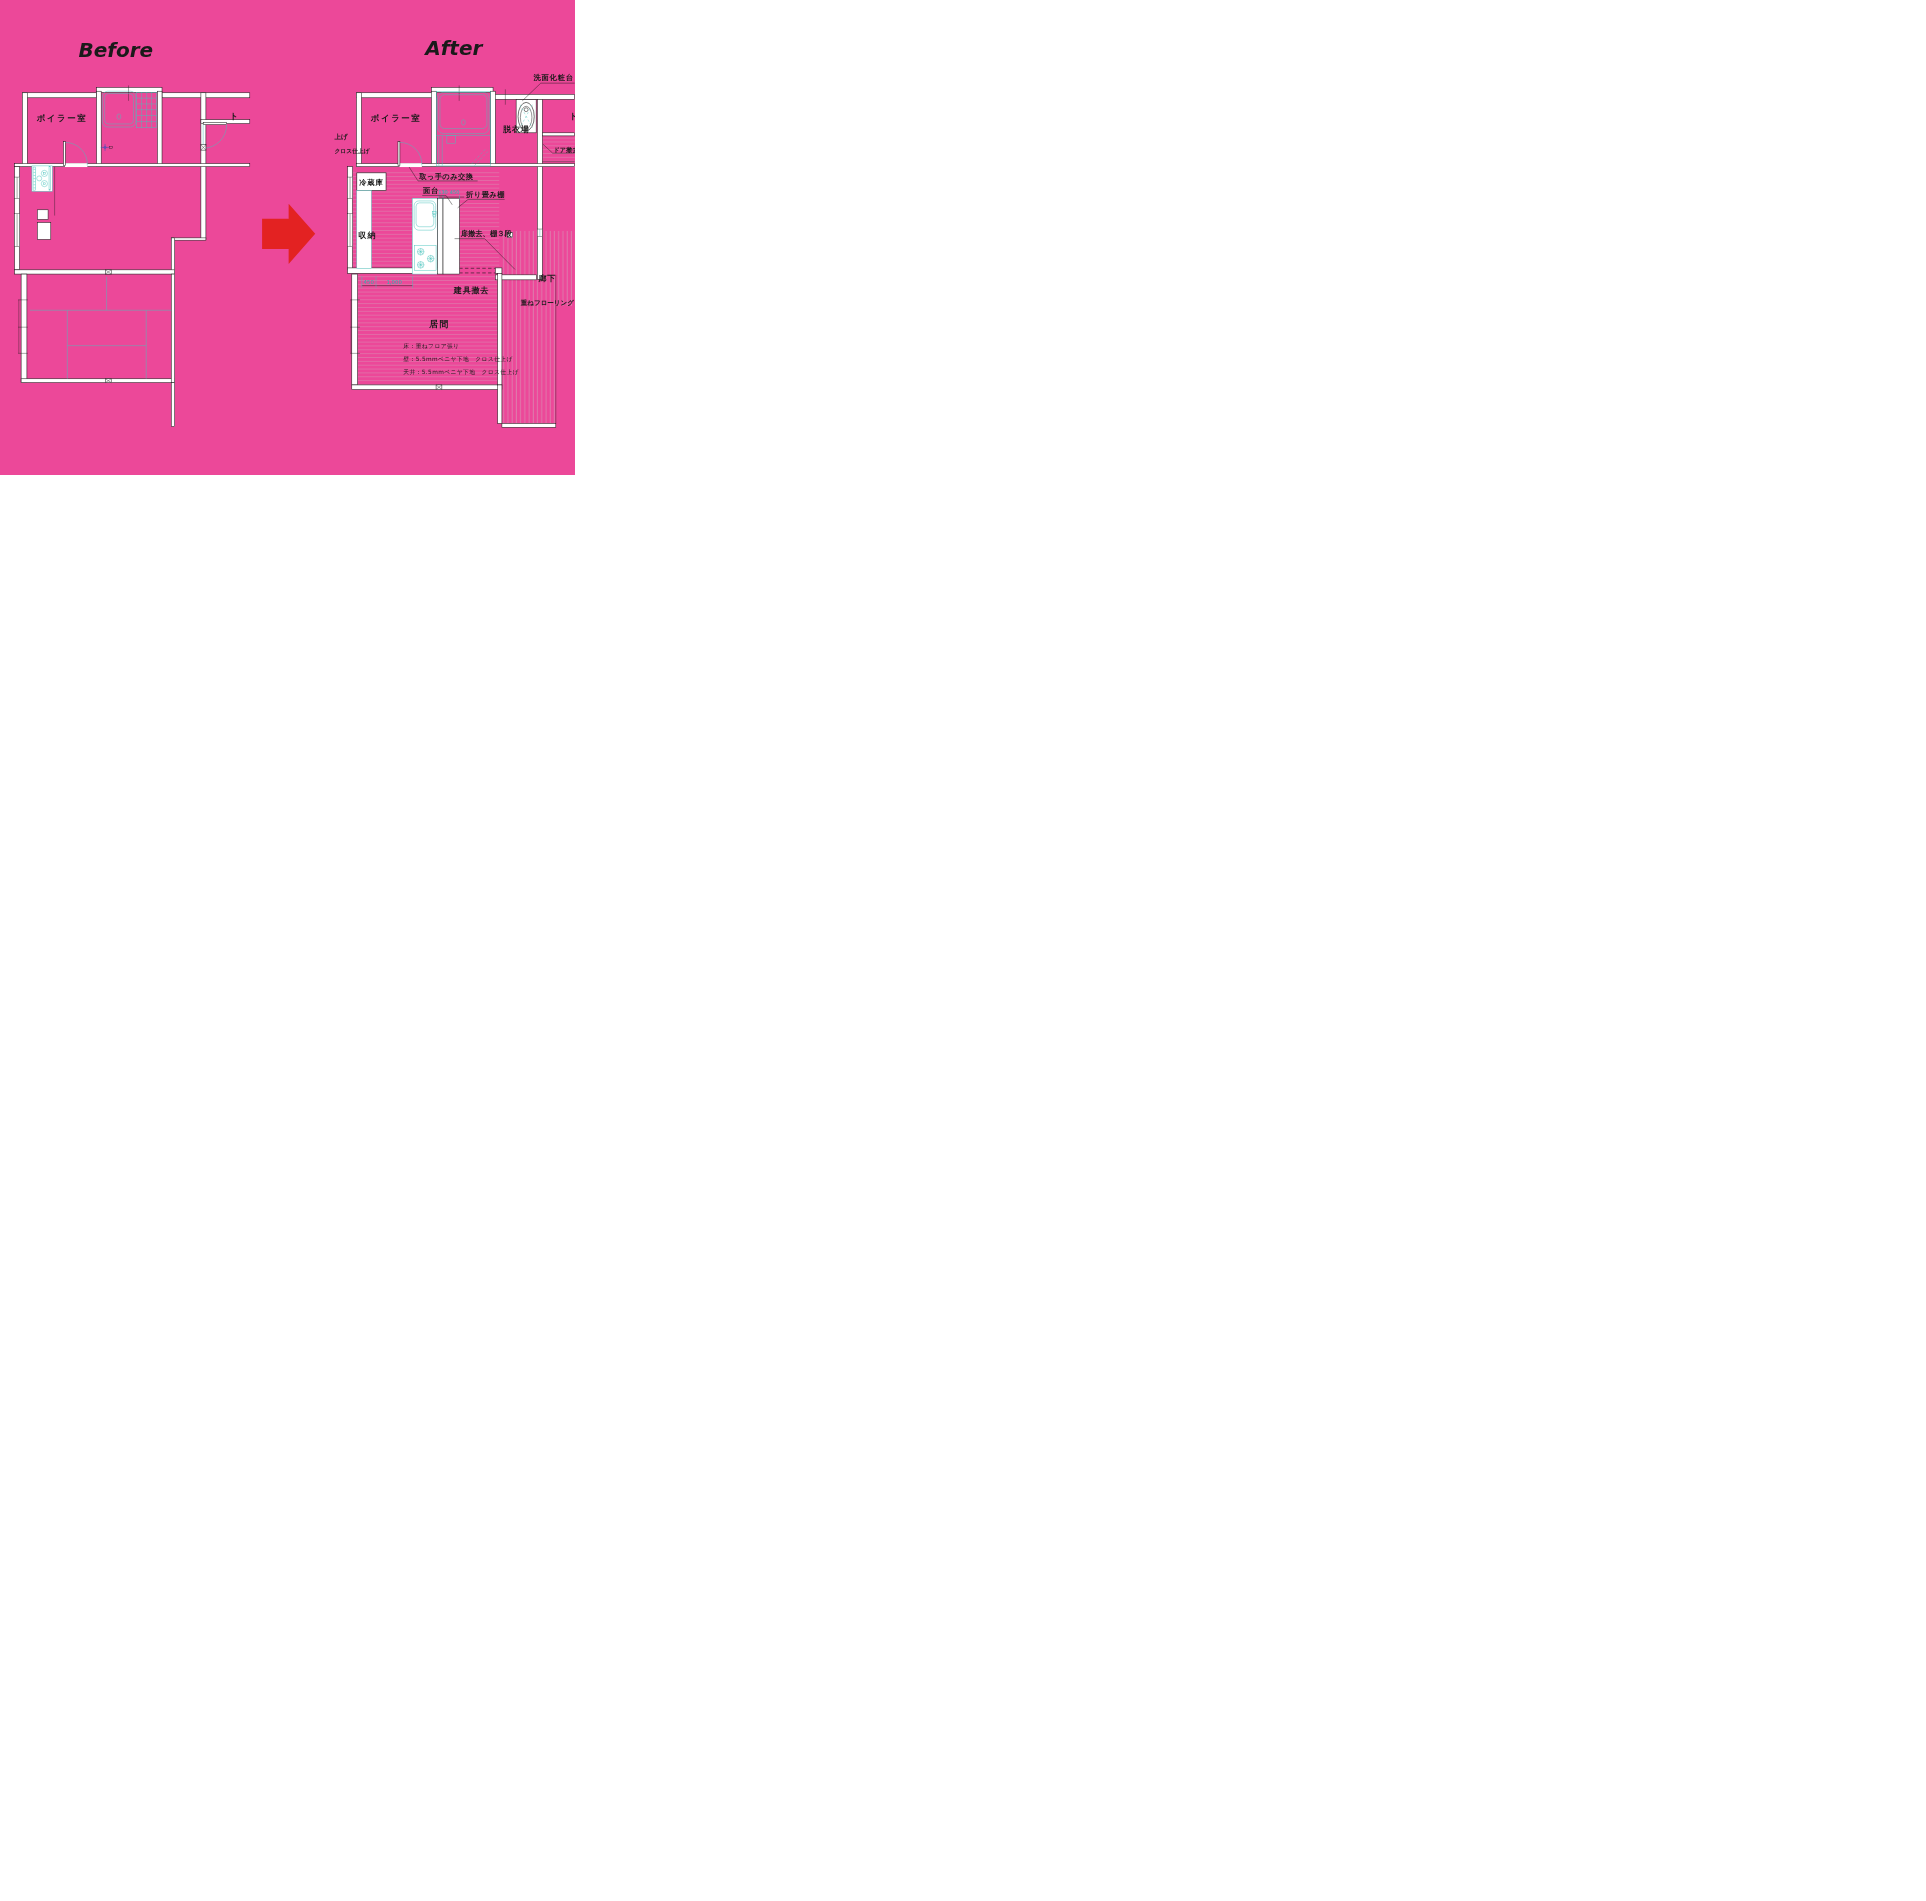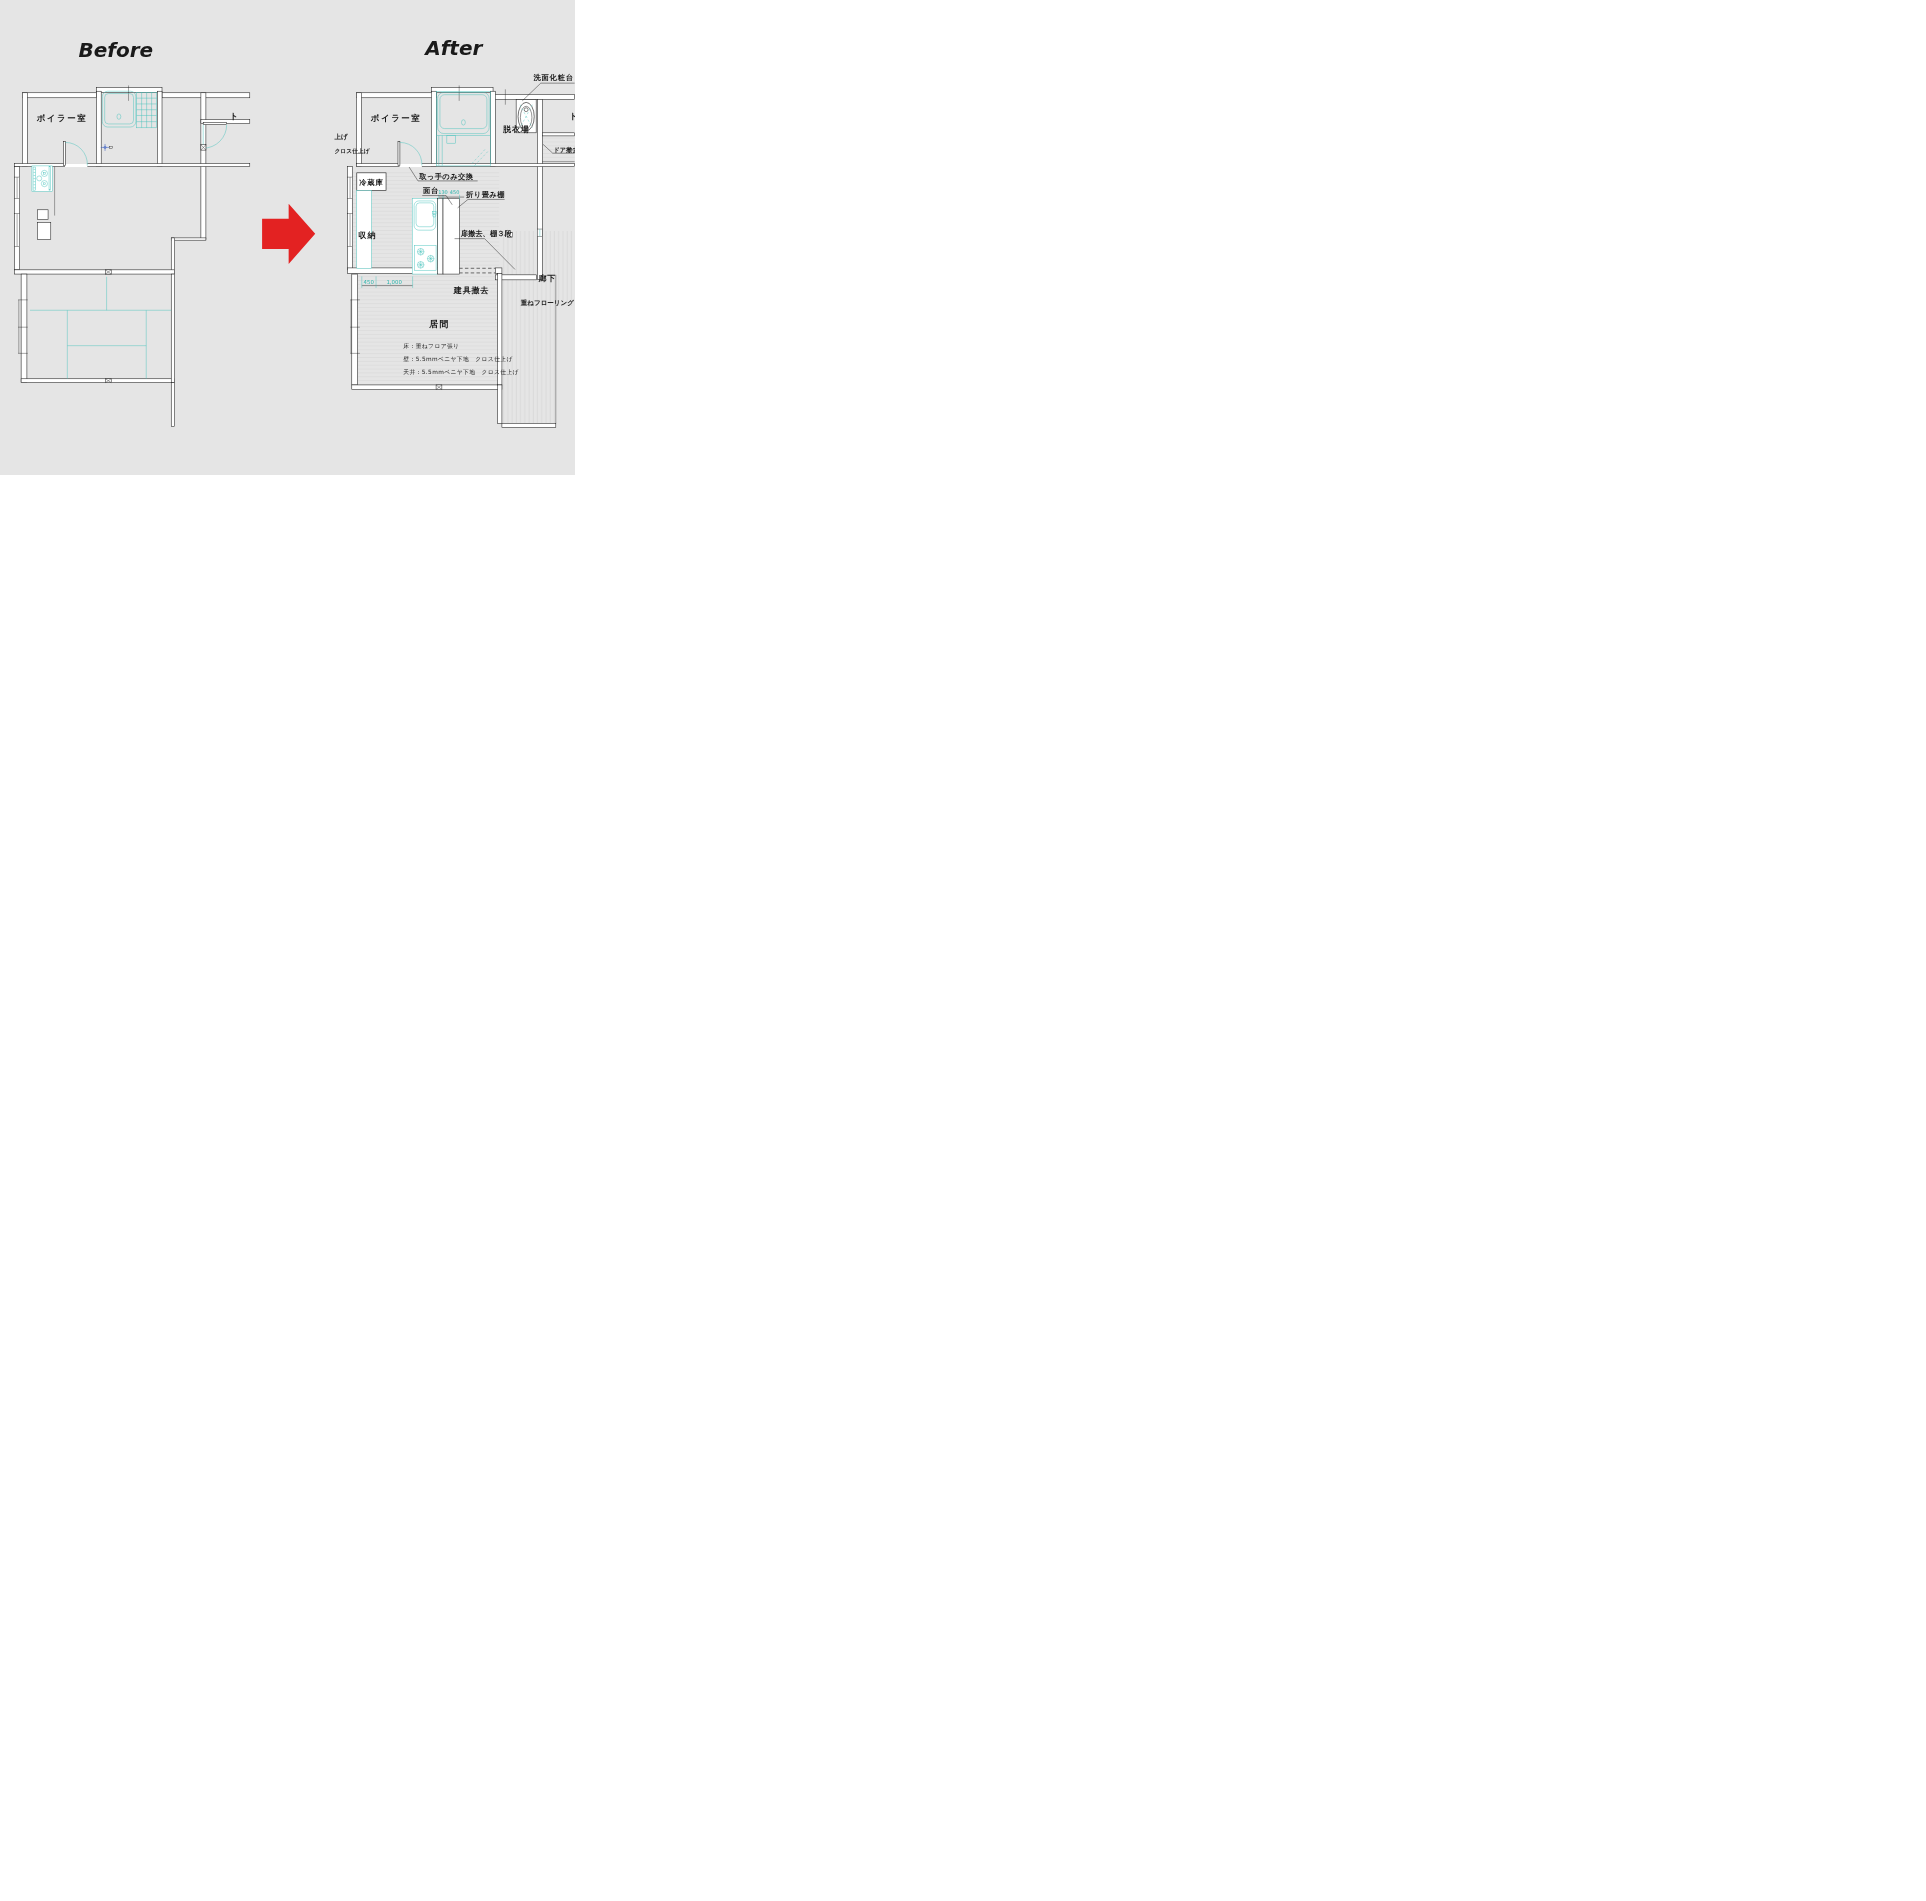--- a/index.html
+++ b/index.html
@@ -1,16 +1,16 @@
 <!DOCTYPE html>
 <html style="font-size:6.2px"><head>
 <meta charset="utf-8">
 <style>
   html,body{margin:0;padding:0;background:#ffffff;}
-  #stage{position:relative;width:575px;height:475px;background:#e5e5e5;overflow:hidden;
+  #stage{position:relative;width:575px;height:475px;background:#ec4899;overflow:hidden;
          font-family:"DejaVu Sans","Liberation Sans",sans-serif;}
   svg{position:absolute;left:0;top:0;}
   svg text{font-family:"DejaVu Sans","Liberation Sans",sans-serif;fill:#1a1a1a;}
   .wall{fill:#ffffff;stroke:#1a1a1a;stroke-width:1.4;}
   .thin{stroke:#1a1a1a;stroke-width:1;fill:none;}
   .teal{stroke:#45c3bc;stroke-width:1.2;fill:none;}
   .tealf{stroke:#45c3bc;stroke-width:1.2;fill:#ffffff;}
   .leader{stroke:#1a1a1a;stroke-width:1.2;fill:none;}
   .dash{stroke:#1a1a1a;stroke-width:1.6;fill:none;stroke-dasharray:9 6;}
   .tealdash{stroke:#45c3bc;stroke-width:1.1;fill:none;stroke-dasharray:6 5;}

